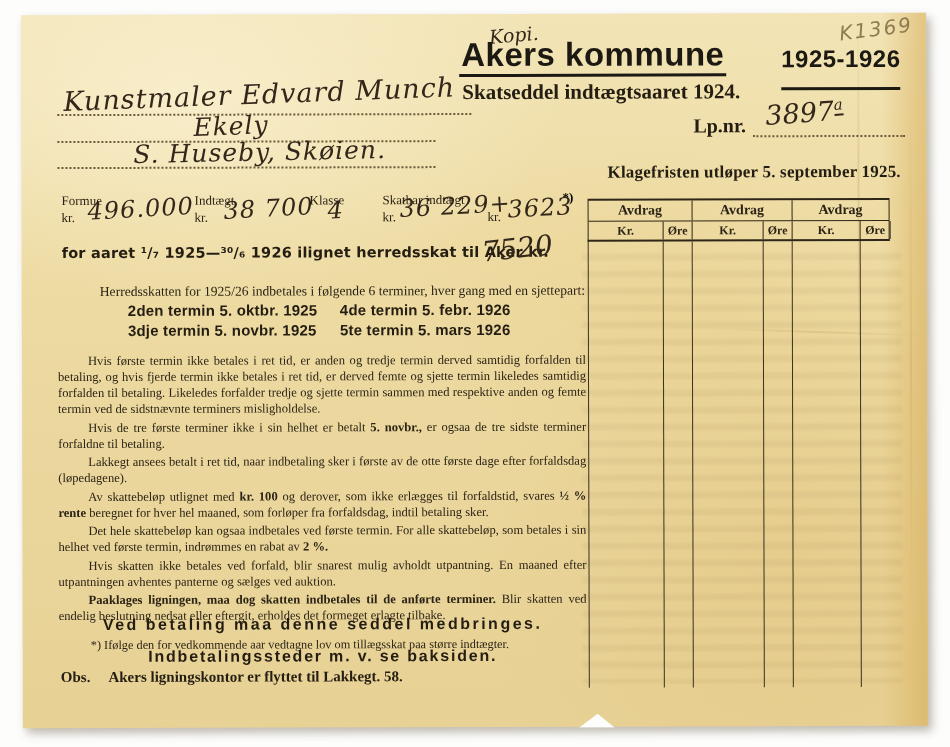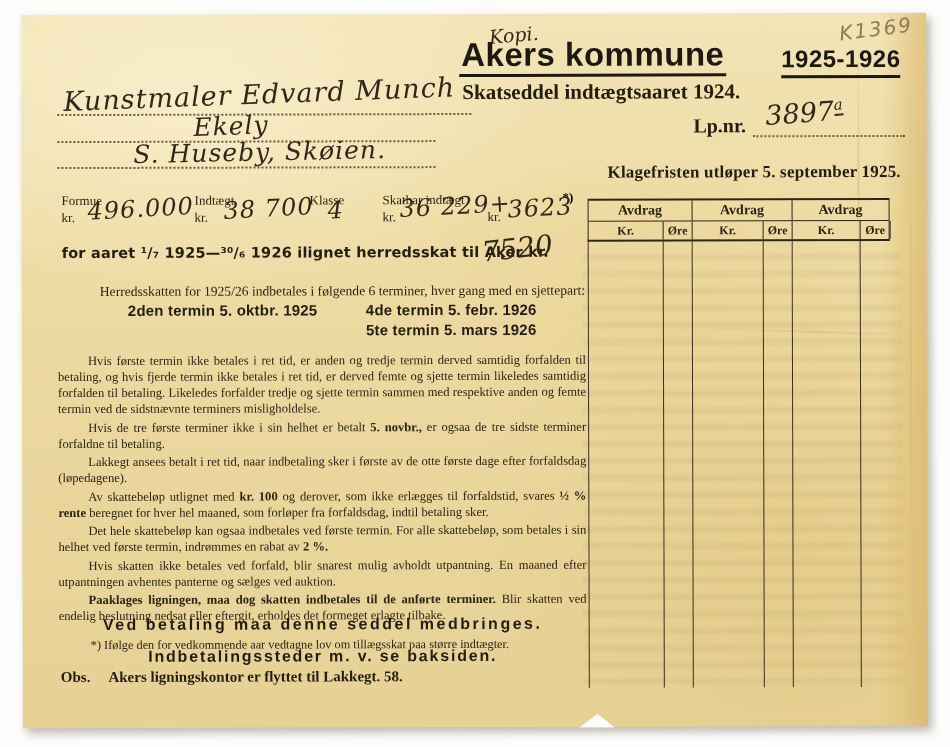--- a/index.html
+++ b/index.html
@@ -33,21 +33,21 @@
   .abs{position:absolute;}
   .sans{font-family:"Liberation Sans", sans-serif;}
   .hand{font-family:"DejaVu Serif", cursive;font-style:italic;color:#33261a;}
 
   .copy-note{left:468px;top:10px;font-size:19px;transform:rotate(-5deg);}
   .title{left:438px;top:24px;font-size:33px;font-weight:bold;letter-spacing:0.5px;
     color:#1c1812;border-bottom:3px solid #1c1812;padding:0 2px 1px 2px;line-height:1.05;}
   .archive-code{left:818px;top:4px;font-family:"DejaVu Sans",sans-serif;font-style:italic;
     font-size:20px;color:#8d7b52;letter-spacing:2px;transform:rotate(-7deg);}
   .year-range{left:760px;top:32px;font-size:24px;font-weight:bold;letter-spacing:0.5px;
-    color:#1c1812;border-bottom:3px solid #1c1812;padding-bottom:2px;}
+    color:#1c1812;border-bottom:3px solid #1c1812;padding-bottom:14px;}
   .subtitle{left:441px;top:66px;font-size:21px;font-weight:bold;color:#241d12;}
 
   .dotline{border-bottom:2px dotted #6b5a3a;height:0;}
   .dl1{left:36px;top:99px;width:414px;}
   .dl2{left:36px;top:126px;width:378px;}
   .dl3{left:36px;top:152px;width:378px;}
   .hw-name{left:42px;top:64px;font-size:27px;transform:rotate(-2deg);letter-spacing:1px;}
   .hw-addr1{left:172px;top:97px;font-size:25px;transform:rotate(-2deg);letter-spacing:1px;}
   .hw-addr2{left:112px;top:123px;font-size:25px;transform:rotate(-1deg);letter-spacing:1px;}
 
@@ -76,21 +76,21 @@
   .v-tillaeg{left:486px;top:180px;}
 
   .tax-line{left:40px;top:230px;font-family:"DejaVu Sans",sans-serif;font-size:14.5px;
     font-weight:bold;color:#241d12;letter-spacing:0.2px;}
   .hw-amount{left:460px;top:218px;font-size:28px;transform:rotate(-6deg);}
 
   .intro{left:78px;top:269px;font-size:13.6px;color:#2b2315;}
   .inst-col{font-family:"Liberation Sans",sans-serif;font-size:15px;font-weight:bold;
     color:#241d12;line-height:19.7px;letter-spacing:0.2px;}
   .inst-left{left:106px;top:286px;}
-  .inst-right{left:318px;top:286px;margin-left:26px;}
+  .inst-right{left:318px;top:286px;}
 
   .paras{left:36px;top:338px;width:528px;font-size:12.6px;line-height:16px;
     color:#2b2315;text-align:justify;}
   .paras p{margin:0 0 2.5px 0;text-indent:30px;}
   .b{font-weight:bold;} .i{} .bi{font-weight:bold;}
 
   .notice{left:36px;top:601px;width:528px;text-align:center;
     font-family:"Liberation Sans",sans-serif;font-weight:bold;font-size:16px;
     letter-spacing:2.5px;color:#241d12;}
   .small-fn{left:68px;top:623px;font-size:12.3px;color:#2b2315;}
@@ -179,20 +179,21 @@
     <div class="abs hand hw-val v-klasse">4</div>
     <div class="abs hand hw-val v-skatbar">36 229+</div>
     <div class="abs hand hw-val v-tillaeg">3623</div>
 
     <div class="abs tax-line">for aaret ¹/₇ 1925—³⁰/₆ 1926 ilignet herredsskat til Aker kr.</div>
     <div class="abs hand hw-amount">7520</div>
 
     <div class="abs intro">Herredsskatten for 1925/26 indbetales i følgende 6 terminer, hver gang med en sjettepart:</div>
     <div class="abs inst-col inst-left">
       <div>2den termin 5. oktbr.  1925</div>
+      <div>3dje  termin 5. novbr.  1925</div>
     </div>
     <div class="abs inst-col inst-right">
       <div>4de termin 5. febr.  1926</div>
       <div>5te  termin 5. mars 1926</div>
     </div>
 
     <div class="abs paras">
       <p><span>Hvis første termin ikke betales i ret tid, er anden og tredje termin derved samtidig forfalden til betaling, og hvis fjerde termin ikke betales i ret tid, er derved femte og sjette termin likeledes samtidig forfalden til betaling.  Likeledes forfalder tredje og sjette termin sammen med respektive anden og femte termin ved de sidstnævnte terminers </span><span class="i">misligholdelse.</span></p>
       <p><span>Hvis de tre første terminer ikke i sin helhet er betalt </span><span class="b">5. novbr.,</span><span> er ogsaa de tre sidste terminer forfaldne til betaling.</span></p>
       <p><span>Lakkegt ansees </span><span class="i">betalt i ret tid,</span><span> naar indbetaling sker i første av de </span><span class="i">otte første dage efter forfaldsdag</span><span> (løpedagene).</span></p>

